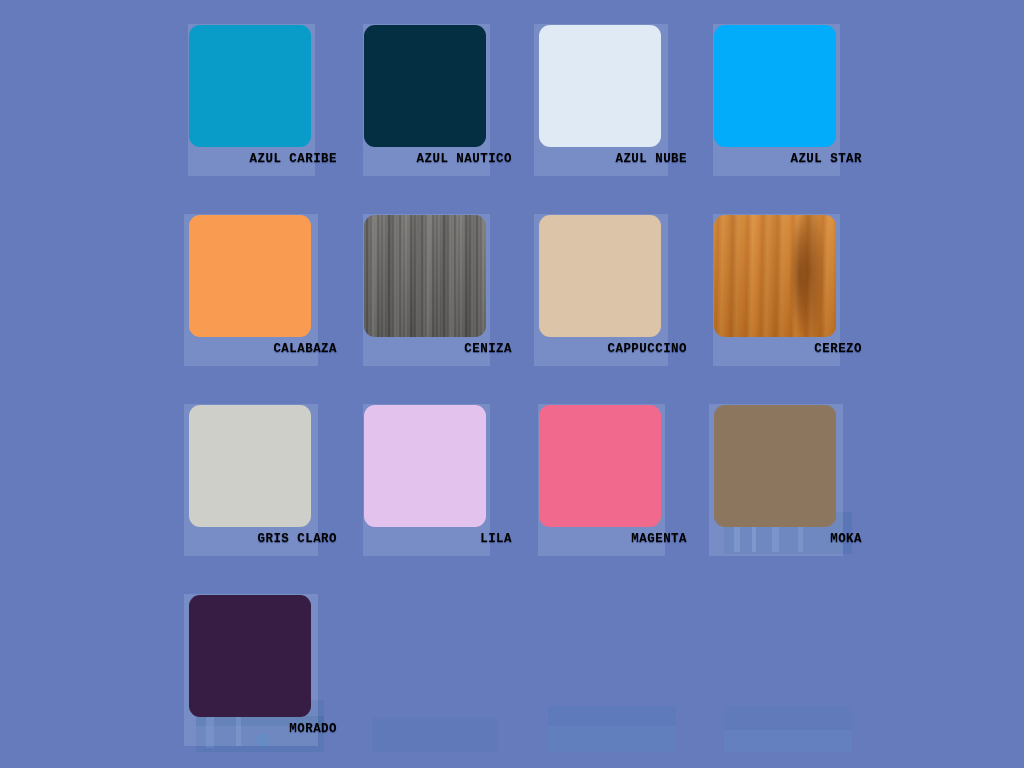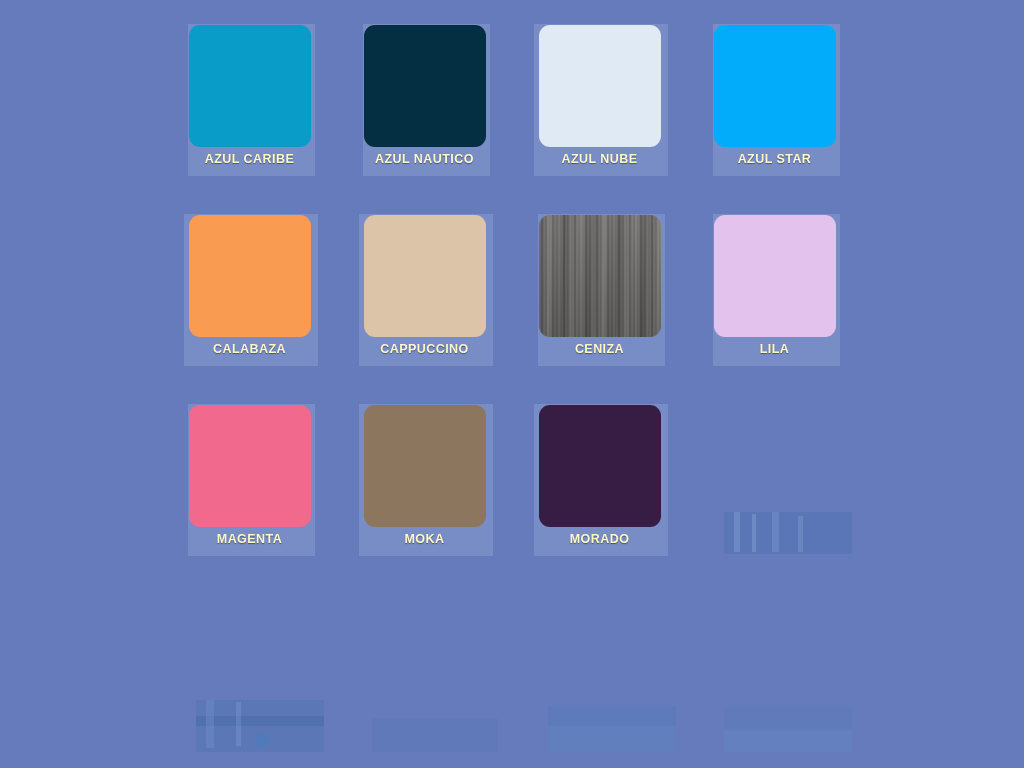--- a/index.html
+++ b/index.html
@@ -110,29 +110,30 @@
         rgba(96,42,4,0.12) 21px,
         rgba(0,0,0,0.00) 40px),
       linear-gradient(180deg, rgba(255,228,180,0.13), rgba(90,40,4,0.18));
   }
 
   .swatch-label {
     position: absolute;
     left: 0;
     top: 140px;
     width: 175px;
-    text-align: center;
-    color: #fef9c3;
+    text-align: right;
+    color: #000000;
     font-size: 12.5px;
     font-weight: bold;
     letter-spacing: 0.45px;
     text-transform: uppercase;
     white-space: nowrap;
     z-index: 3;
     text-shadow: 0 1px 1px rgba(22,36,80,0.55);
+    font-family: Liberation Mono, monospace;
   }
 </style>
 </head>
 <body>
 
 <svg id="photo-bleed" viewBox="0 0 1024 768" preserveAspectRatio="none" aria-hidden="true">
   <g opacity="0.5">
     <rect x="196" y="700" width="128" height="52" fill="#3f6da8" opacity="0.55"></rect>
     <rect x="196" y="716" width="128" height="10" fill="#2d5a96" opacity="0.6"></rect>
     <rect x="206" y="700" width="8" height="48" fill="#7aa6d6" opacity="0.45"></rect>
@@ -171,28 +172,38 @@
       <div class="swatch-backdrop"></div>
       <div class="swatch-chip" style="background-color: rgb(3, 172, 251);"></div>
       <div class="swatch-label">AZUL STAR</div>
     </div>
     <div class="swatch-cell">
       <div class="swatch-backdrop wide"></div>
       <div class="swatch-chip" style="background-color: rgb(249, 156, 82);"></div>
       <div class="swatch-label">CALABAZA</div>
     </div>
     <div class="swatch-cell">
+      <div class="swatch-backdrop"></div>
+      <div class="swatch-chip tex-ceniza" style="background-color: rgb(107, 106, 103);"></div>
+      <div class="swatch-label">CENIZA</div>
+    </div>
+    <div class="swatch-cell">
       <div class="swatch-backdrop wide"></div>
       <div class="swatch-chip" style="background-color: rgb(220, 196, 168);"></div>
       <div class="swatch-label">CAPPUCCINO</div>
     </div>
     <div class="swatch-cell">
       <div class="swatch-backdrop"></div>
-      <div class="swatch-chip tex-ceniza" style="background-color: rgb(107, 106, 103);"></div>
-      <div class="swatch-label">CENIZA</div>
+      <div class="swatch-chip tex-cerezo" style="background-color: rgb(213, 130, 44);"></div>
+      <div class="swatch-label">CEREZO</div>
+    </div>
+    <div class="swatch-cell">
+      <div class="swatch-backdrop wide"></div>
+      <div class="swatch-chip" style="background-color: rgb(205, 207, 200);"></div>
+      <div class="swatch-label">GRIS CLARO</div>
     </div>
     <div class="swatch-cell">
       <div class="swatch-backdrop"></div>
       <div class="swatch-chip" style="background-color: rgb(227, 195, 238);"></div>
       <div class="swatch-label">LILA</div>
     </div>
     <div class="swatch-cell">
       <div class="swatch-backdrop"></div>
       <div class="swatch-chip" style="background-color: rgb(242, 105, 142);"></div>
       <div class="swatch-label">MAGENTA</div>

